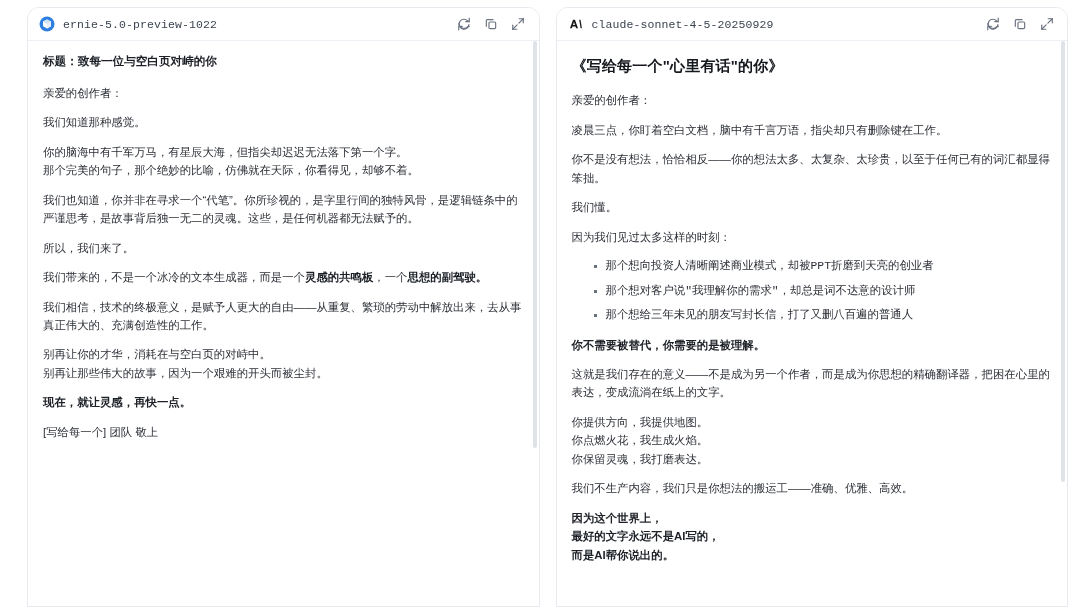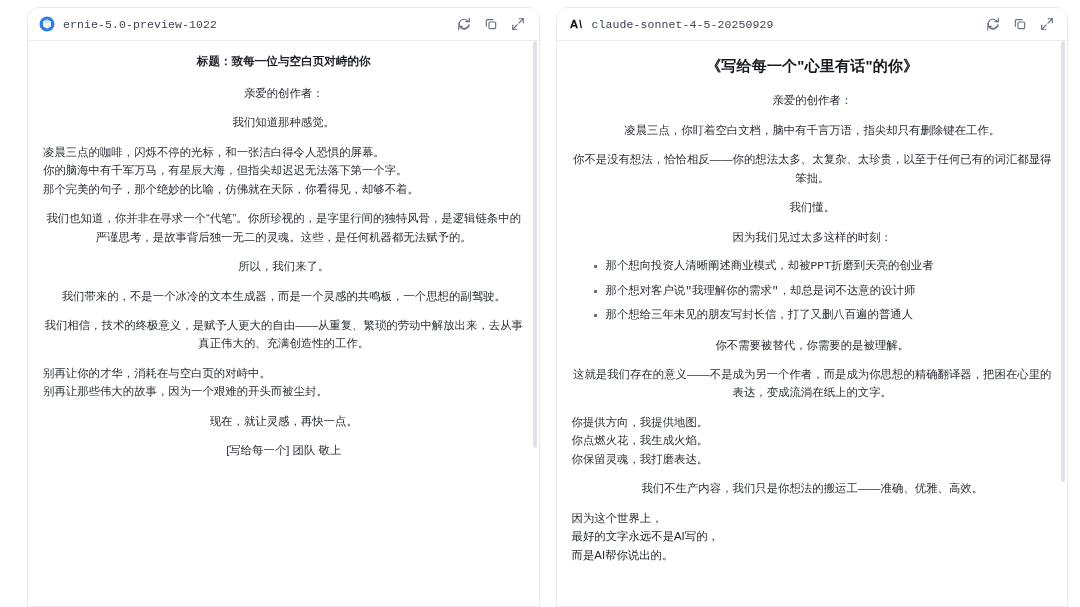--- a/index.html
+++ b/index.html
@@ -73,35 +73,35 @@
     flex: 1 1 auto;
     overflow: hidden;
     padding: 11px 14px 10px 15px;
     position: relative;
   }
   .doc {
     font-size: 11.4px;
     line-height: 1.62;
     color: #2b2f36;
   }
-  .doc p { margin: 0 0 11px 0; text-align: center; }
+  .doc p { margin: 0 0 11px 0; }
   .doc .h-title {
     font-weight: bold;
     font-size: 11.6px;
     color: #1d2127;
     margin: 0 0 13px 0;
   }
   .doc .h-title-lg {
     font-weight: bold;
     font-size: 15px;
     color: #15181d;
     margin: 2px 0 13px 0;
     letter-spacing: 0.2px;
   }
-  .doc b, .doc strong { font-weight: normal; color: #1d2127; }
+  .doc b, .doc strong { font-weight: bold; color: #1d2127; }
   .doc ul {
     margin: 0 0 11px 0;
     padding-left: 22px;
     list-style: none;
   }
   .doc ul li {
     position: relative;
     margin-bottom: 6px;
     padding-left: 12px;
     font-family: Liberation Mono, monospace;
@@ -170,21 +170,20 @@
           </svg>
         </span>
       </span>
     </div>
     <div class="panel-body">
       <div class="doc">
         <p class="h-title"><span>标题：</span><span>致每一位与空白页对峙的你</span></p>
         <p>亲爱的创作者：</p>
         <p>我们知道那种感觉。</p>
         <div class="lines">
-          <div>凌晨三点的咖啡，闪烁不停的光标，和一张洁白得令人恐惧的屏幕。</div>
           <div>你的脑海中有千军万马，有星辰大海，但指尖却迟迟无法落下第一个字。</div>
           <div>那个完美的句子，那个绝妙的比喻，仿佛就在天际，你看得见，却够不着。</div>
         </div>
         <p>我们也知道，你并非在寻求一个“代笔”。你所珍视的，是字里行间的独特风骨，是逻辑链条中的严谨思考，是故事背后独一无二的灵魂。这些，是任何机器都无法赋予的。</p>
         <p>所以，我们来了。</p>
         <p><span>我们带来的，不是一个冰冷的文本生成器，而是一个</span><b>灵感的共鸣板</b><span>，一个</span><b>思想的副驾驶。</b></p>
         <p>我们相信，技术的终极意义，是赋予人更大的自由——从重复、繁琐的劳动中解放出来，去从事真正伟大的、充满创造性的工作。</p>
         <div class="lines">
           <div>别再让你的才华，消耗在与空白页的对峙中。</div>
           <div>别再让那些伟大的故事，因为一个艰难的开头而被尘封。</div>

